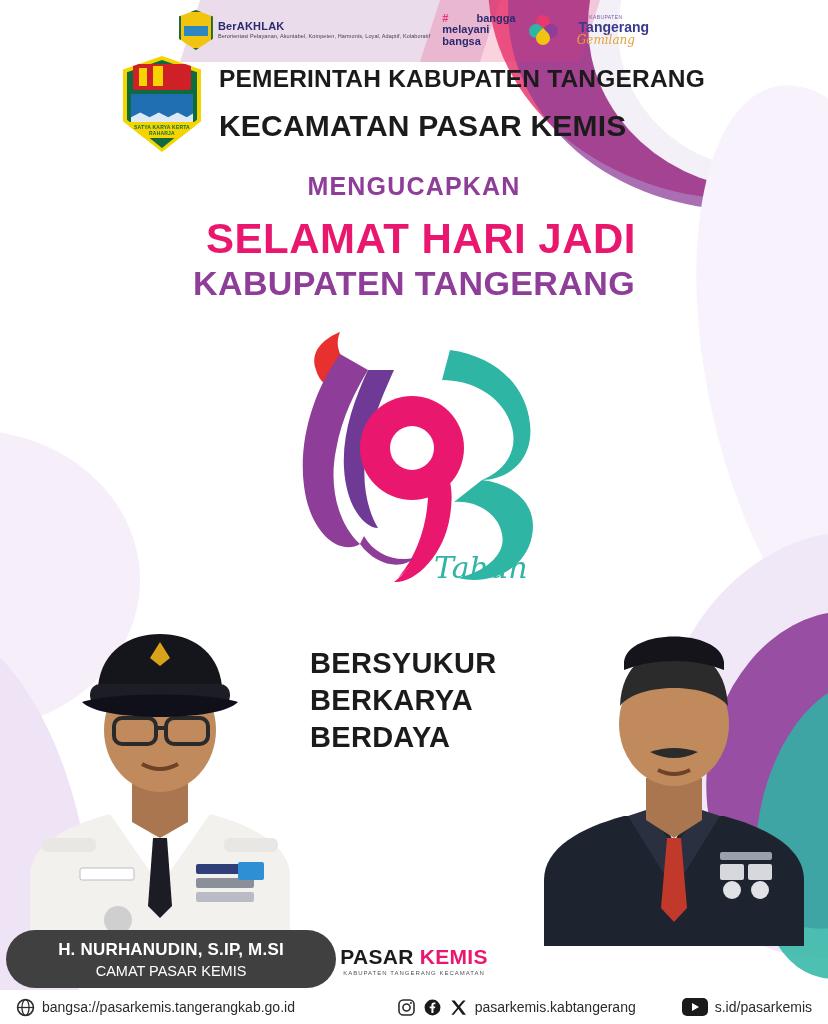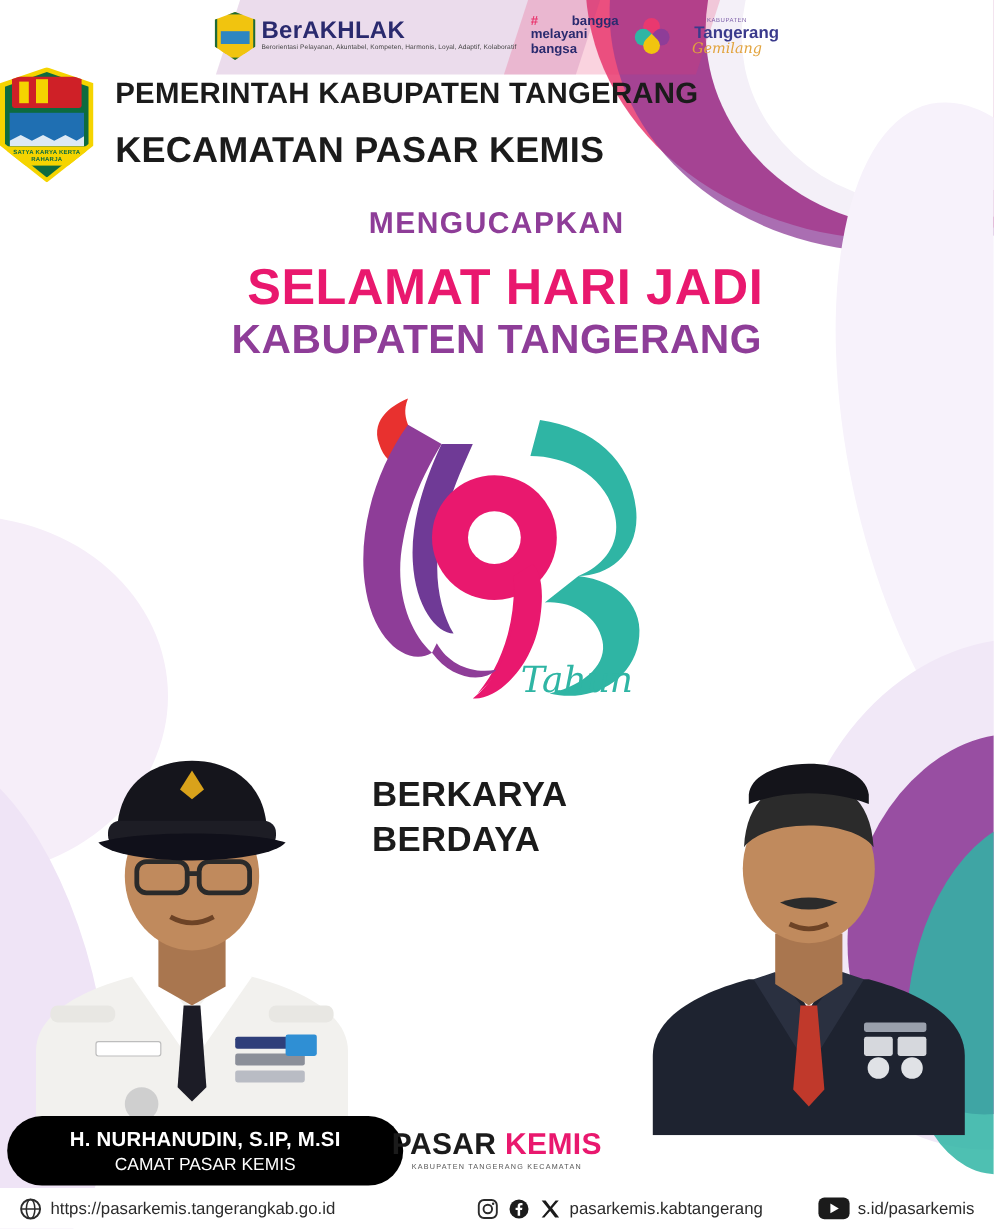--- a/index.html
+++ b/index.html
@@ -43,21 +43,21 @@
   .mini-crest {
     width:34px; height:40px; background:#f1c40f;
     clip-path:polygon(50% 0,100% 16%,100% 72%,50% 100%,0 72%,0 16%);
     border:2px solid #1d6a3a; position:relative;
   }
   .mini-crest:after{
     content:""; position:absolute; left:3px; right:3px; top:40%; bottom:3px;
     background:linear-gradient(#2e86c1 0 55%, #f1c40f 55% 100%);
   }
   .berakhlak { line-height:1; }
-  .berakhlak .b1 { font-size:20px; font-weight:bold; color:#2a2a6e; letter-spacing:.2px;}
+  .berakhlak .b1 { font-size:11px; font-weight:bold; color:#2a2a6e; letter-spacing:.2px;}
   .berakhlak .b2 { font-size:5.5px; color:#444; letter-spacing:.1px; margin-top:2px;}
   .bangga { line-height:1.05; font-size:11px; font-weight:bold; }
   .bangga .hash { color:#e9386f; }
   .bangga .r1 { color:#2a2a6e;margin-left:28px; }
   .bangga .r2 { color:#2a2a6e; }
   .tgr-logo { text-align:center; line-height:1; }
   .tgr-logo .tiny { font-size:5px; color:#7a5ba6; letter-spacing:.4px;}
   .tgr-logo .big { font-size:14px; font-weight:bold; color:#3a3a8c;margin-left:16px; }
   .tgr-logo .scr { font-size:12px; color:#e2a33c; font-family:"DejaVu Serif", serif; font-style:italic; }
   .flower {
@@ -67,21 +67,21 @@
     position:absolute; width:14px; height:14px; border-radius:50% 50% 50% 0;
   }
   .f1{ background:#e9386f; left:8px; top:0; transform:rotate(-45deg);}
   .f2{ background:#8e3d98; left:16px; top:9px; transform:rotate(45deg);}
   .f3{ background:#2fb5a4; left:1px; top:9px; transform:rotate(-135deg);}
   .f4{ background:#f1c40f; left:8px; top:16px; transform:rotate(135deg);}
 
   
   .header {
     position:absolute; top:56px; left:0; right:0;
-    display:flex; align-items:center; justify-content:flex-start; gap:18px;
+    display:flex; align-items:center; justify-content:center; gap:18px;
   }
   .crest {
     width:78px; height:96px; position:relative;
     background:#f5d400;
     clip-path:polygon(50% 0%, 100% 14%, 100% 68%, 50% 100%, 0% 68%, 0% 14%);
     border:0;
   }
   .crest .inner {
     position:absolute; inset:4px;
     background:#0d6b3f;
@@ -149,28 +149,28 @@
   .photo-right { right:4px; }
 
   
   .ribbon {
     position:absolute; bottom:36px; height:58px; border-radius:29px;
     display:flex; flex-direction:column; align-items:center; justify-content:center;
     color:#ffffff;
   }
   .ribbon .nm { font-size:17px; font-weight:bold; letter-spacing:.2px;}
   .ribbon .jb { font-size:14.5px; margin-top:3px; }
-  .ribbon-left { left:6px; width:330px; background:#000000; }
+  .ribbon-left { left:6px; width:330px; background:#404040; }
   .ribbon-right { right:6px; width:330px; background:#8e3d98; }
 
   .pk-logo {
     position:absolute; bottom:48px; left:50%; transform:translateX(-50%);
     text-align:center; line-height:1;
   }
-  .pk-logo .pk1 { font-size:25px; font-weight:bold; color:#1b1b1b; letter-spacing:.3px; }
+  .pk-logo .pk1 { font-size:21px; font-weight:bold; color:#1b1b1b; letter-spacing:.3px; }
   .pk-logo .pk1 b { color:#e9186e; }
   .pk-logo .pk2 { font-size:6px; color:#555; letter-spacing:1px; margin-top:3px; }
 
   
   .footer {
     position:absolute; left:0; right:0; bottom:0; height:34px;
     background:#ffffff; display:flex; align-items:center; gap:10px; padding:0 16px;
     font-size:14px; color:#2b2b2b;
   }
   .footer .seg { display:flex; align-items:center; gap:7px; }
@@ -267,20 +267,21 @@
       <path d="M200 146 C 198 190, 180 226, 154 248 C 176 222, 186 186, 184 150 Z" fill="#e9186e"></path>
       <path d="M184 150 C 188 196, 176 232, 150 252 C 170 254, 200 226, 206 186 C 210 160, 206 146, 200 140 Z" fill="#e9186e"></path>
 
       <path d="M116 214 C 132 236, 158 240, 170 228 C 150 232, 130 224, 120 206 Z" fill="#8e3d98"></path>
       <text x="0" y="0" fill="none">93</text>
     </svg>
   </div>
   <div class="tahun">Tahun</div>
 
   <div class="slogan">
+    <div>BERSYUKUR</div>
     <div>BERKARYA</div>
     <div>BERDAYA</div>
   </div>
 
   <div class="photo photo-left">
     <svg width="300" height="400" viewBox="0 0 300 400" xmlns="http://www.w3.org/2000/svg" aria-hidden="true">
 
       <path d="M20 400 L20 330 C20 300 55 280 100 268 L200 268 C245 280 280 300 280 330 L280 400 Z" fill="#f2f1ee"></path>
       <path d="M100 268 L150 340 L200 268 L180 262 L150 300 L120 262 Z" fill="#ffffff"></path>
 
@@ -354,21 +355,21 @@
 
   <div class="footer">
     <div class="seg">
       <span class="ic">
         <svg viewBox="0 0 24 24" width="19" height="19">
             <circle cx="12" cy="12" r="10" fill="none" stroke="#2b2b2b" stroke-width="2"></circle>
             <ellipse cx="12" cy="12" rx="4.5" ry="10" fill="none" stroke="#2b2b2b" stroke-width="1.6"></ellipse>
             <line x1="2" y1="12" x2="22" y2="12" stroke="#2b2b2b" stroke-width="1.6"></line>
           </svg>
       </span>
-      <span>https://pasarkemis.tangerangkab.go.id</span>
+      <span>bangsa://pasarkemis.tangerangkab.go.id</span>
     </div>
     <div class="sep"></div>
     <div class="seg">
       <span class="ic">
         <svg viewBox="0 0 24 24" width="19" height="19">
             <rect x="2.5" y="2.5" width="19" height="19" rx="5.5" fill="none" stroke="#2b2b2b" stroke-width="2"></rect>
             <circle cx="12" cy="12" r="4.5" fill="none" stroke="#2b2b2b" stroke-width="2"></circle>
             <circle cx="17.6" cy="6.4" r="1.3" fill="#2b2b2b"></circle>
           </svg>
       </span>

